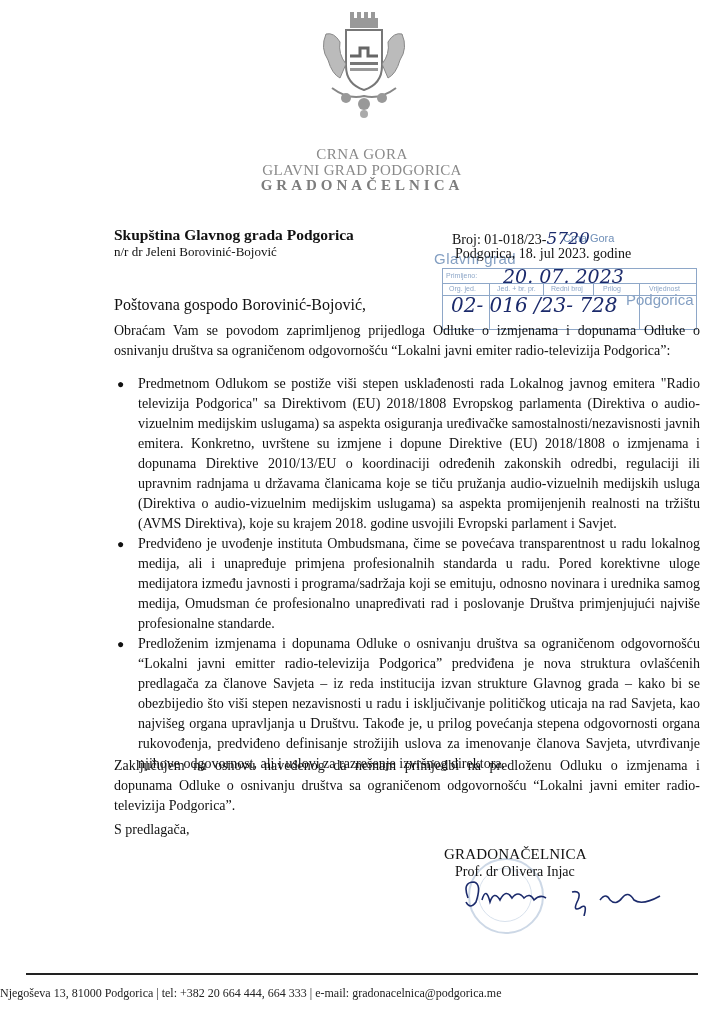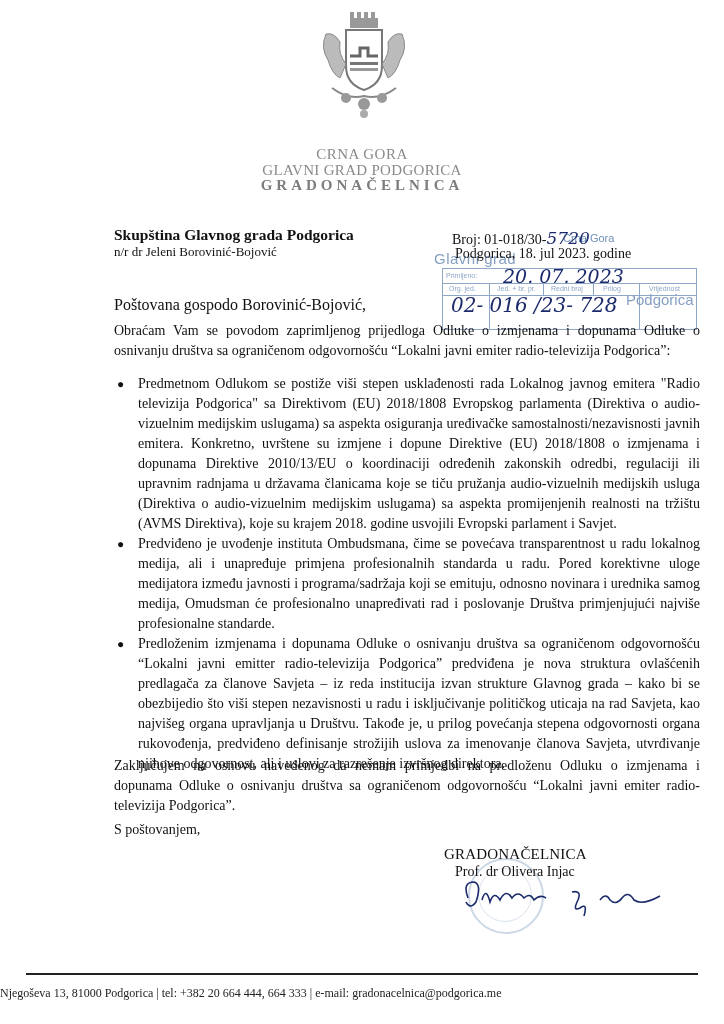--- a/index.html
+++ b/index.html
@@ -109,42 +109,42 @@
     <span class="stamp-lbl" style="left:206px;top:2px;">Vrijednost</span>
   </div>
   <div class="stamp-vline" style="left:46px;"></div>
   <div class="stamp-vline short" style="left:100px;"></div>
   <div class="stamp-vline short" style="left:150px;"></div>
   <div class="stamp-vline" style="left:196px;"></div>
   <span class="stamp-code hand">02- 016 /23- 728</span>
 </div>
 
 <div class="abs ref-num">
-  <span>Broj: 01-018/30-</span><span class="hand" style="font-size:17px;">5720</span>
+  <span>Broj: 01-018/23-</span><span class="hand" style="font-size:17px;">5720</span>
 </div>
 <div class="abs ref-date">Podgorica, 18. jul 2023. godine</div>
 
 <div class="abs salutation">Poštovana gospodo Borovinić-Bojović,</div>
 <div class="abs txt intro">Obraćam Vam se povodom zaprimljenog prijedloga Odluke o izmjenama i dopunama Odluke o osnivanju društva sa ograničenom odgovornošću “Lokalni javni emiter radio-televizija Podgorica”:</div>
 <ul class="abs txt bullets">
   <li>
     <span class="bullet-dot">●</span>
     <span>Predmetnom Odlukom se postiže viši stepen usklađenosti rada Lokalnog javnog emitera "Radio televizija Podgorica" sa Direktivom (EU) 2018/1808 Evropskog parlamenta (Direktiva o audio-vizuelnim medijskim uslugama) sa aspekta osiguranja uređivačke samostalnosti/nezavisnosti javnih emitera. Konkretno, uvrštene su izmjene i dopune Direktive (EU) 2018/1808 o izmjenama i dopunama Direktive 2010/13/EU o koordinaciji određenih zakonskih odredbi, regulaciji ili upravnim radnjama u državama članicama koje se tiču pružanja audio-vizuelnih medijskih usluga (Direktiva o audio-vizuelnim medijskim uslugama) sa aspekta promijenjenih realnosti na tržištu (AVMS Direktiva), koje su krajem 2018. godine usvojili Evropski parlament i Savjet.</span>
   </li>
   <li>
     <span class="bullet-dot">●</span>
     <span>Predviđeno je uvođenje instituta Ombudsmana, čime se povećava transparentnost u radu lokalnog medija, ali i unapređuje primjena profesionalnih standarda u radu. Pored korektivne uloge medijatora između javnosti i programa/sadržaja koji se emituju, odnosno novinara i urednika samog medija, Omudsman će profesionalno unapređivati rad i poslovanje Društva primjenjujući najviše profesionalne standarde.</span>
   </li>
   <li>
     <span class="bullet-dot">●</span>
     <span>Predloženim izmjenama i dopunama Odluke o osnivanju društva sa ograničenom odgovornošću “Lokalni javni emitter radio-televizija Podgorica” predviđena je nova struktura ovlašćenih predlagača za članove Savjeta – iz reda institucija izvan strukture Glavnog grada – kako bi se obezbijedio što viši stepen nezavisnosti u radu i isključivanje političkog uticaja na rad Savjeta, kao najvišeg organa upravljanja u Društvu. Takođe je, u prilog povećanja stepena odgovornosti organa rukovođenja, predviđeno definisanje strožijih uslova za imenovanje članova Savjeta, utvrđivanje njihove odgovornost, ali i uslovi za razrešenje izvršnog direktora.</span>
   </li>
 </ul>
 <div class="abs txt conclusion">Zaključujem na osnovu navedenog da nemam primjedbi na predloženu Odluku o izmjenama i dopunama Odluke o osnivanju društva sa ograničenom odgovornošću “Lokalni javni emiter radio-televizija Podgorica”.</div>
-<div class="abs closing">S poštovanjem,</div>
+<div class="abs closing">S predlagača,</div>
 
 <div class="abs seal">
     <div class="seal-inner"></div>
   </div>
 <div class="abs sig-title">GRADONAČELNICA</div>
 <div class="abs sig-name">Prof. dr Olivera Injac</div>
 <div class="abs signature">
   <svg width="230" height="40" viewBox="0 0 230 40">
     <path d="M8 22 Q2 6 14 6 Q22 8 16 26 Q10 34 6 26 M22 24 Q26 10 30 26 Q34 14 40 24 Q46 12 52 22 Q58 14 64 22 Q70 16 74 24 Q80 18 86 22" fill="none" stroke="#1b2a6b" stroke-width="1.6"></path>
     <path d="M112 16 Q122 14 118 24 Q112 36 120 32 Q128 26 124 40" fill="none" stroke="#1b2a6b" stroke-width="1.6"></path>

